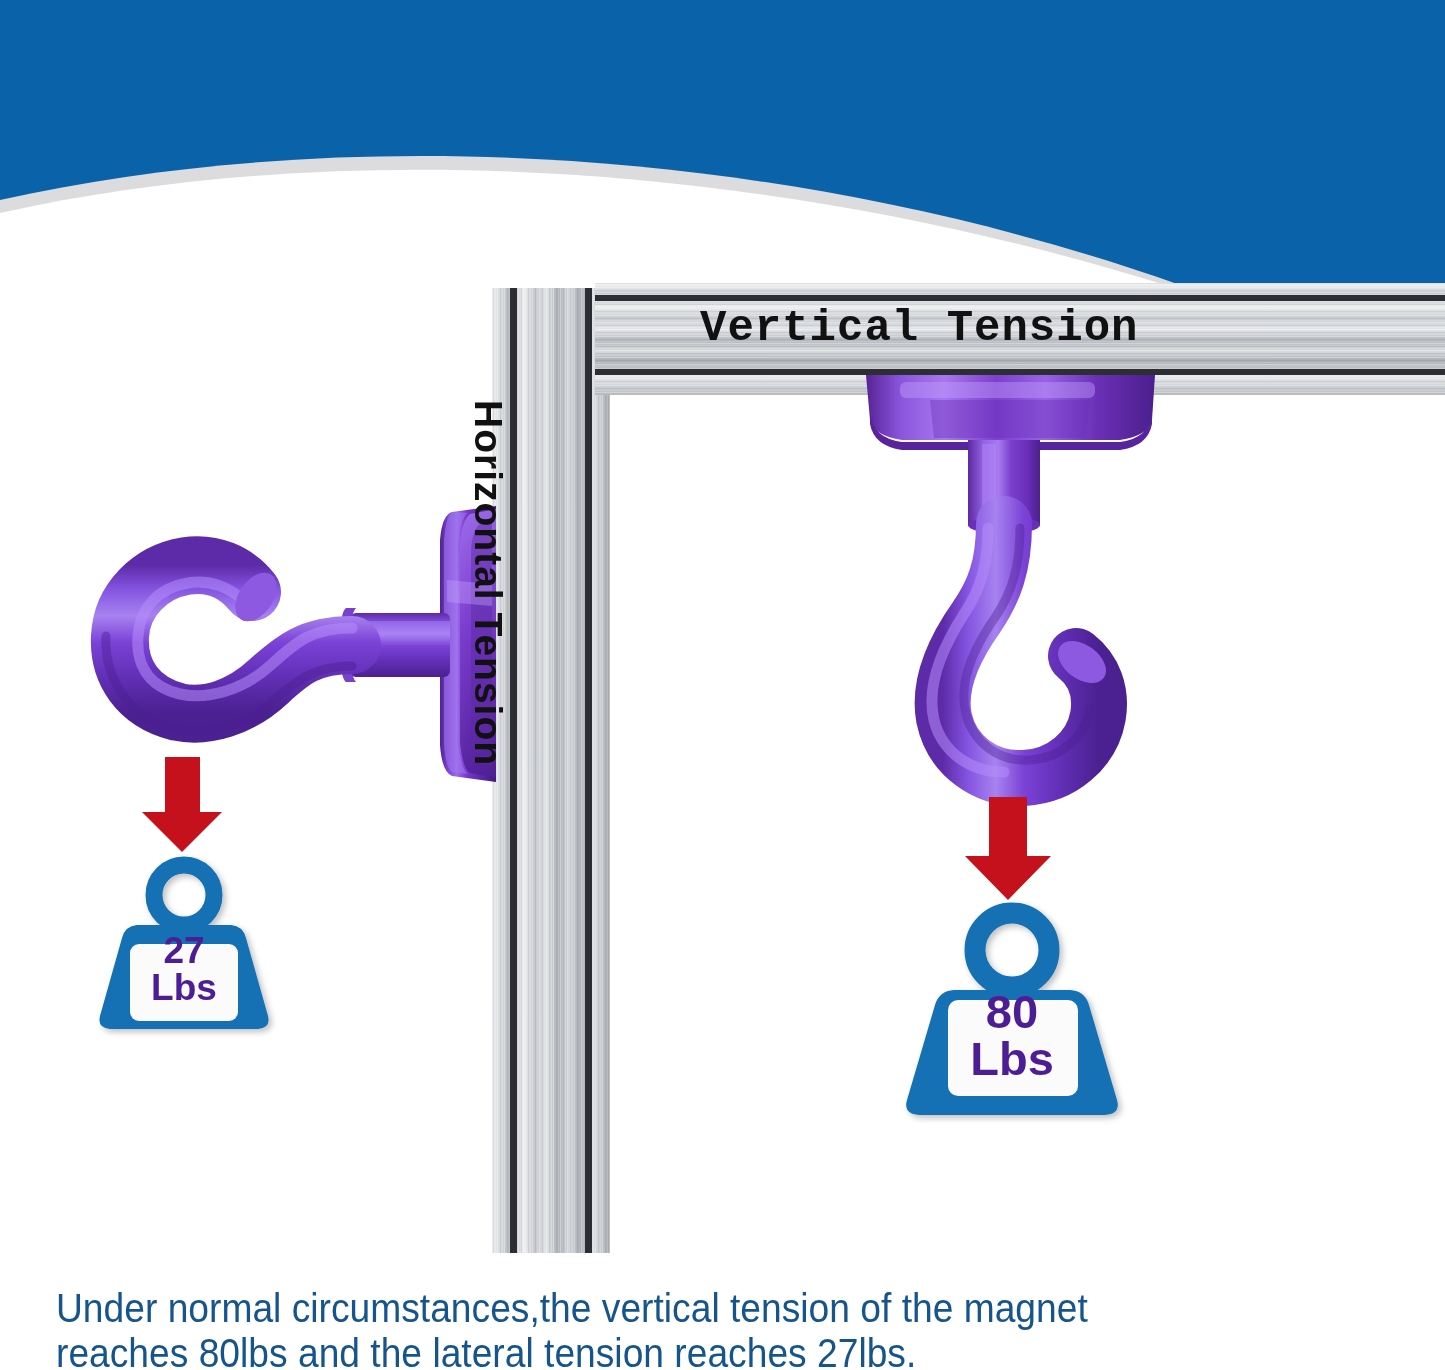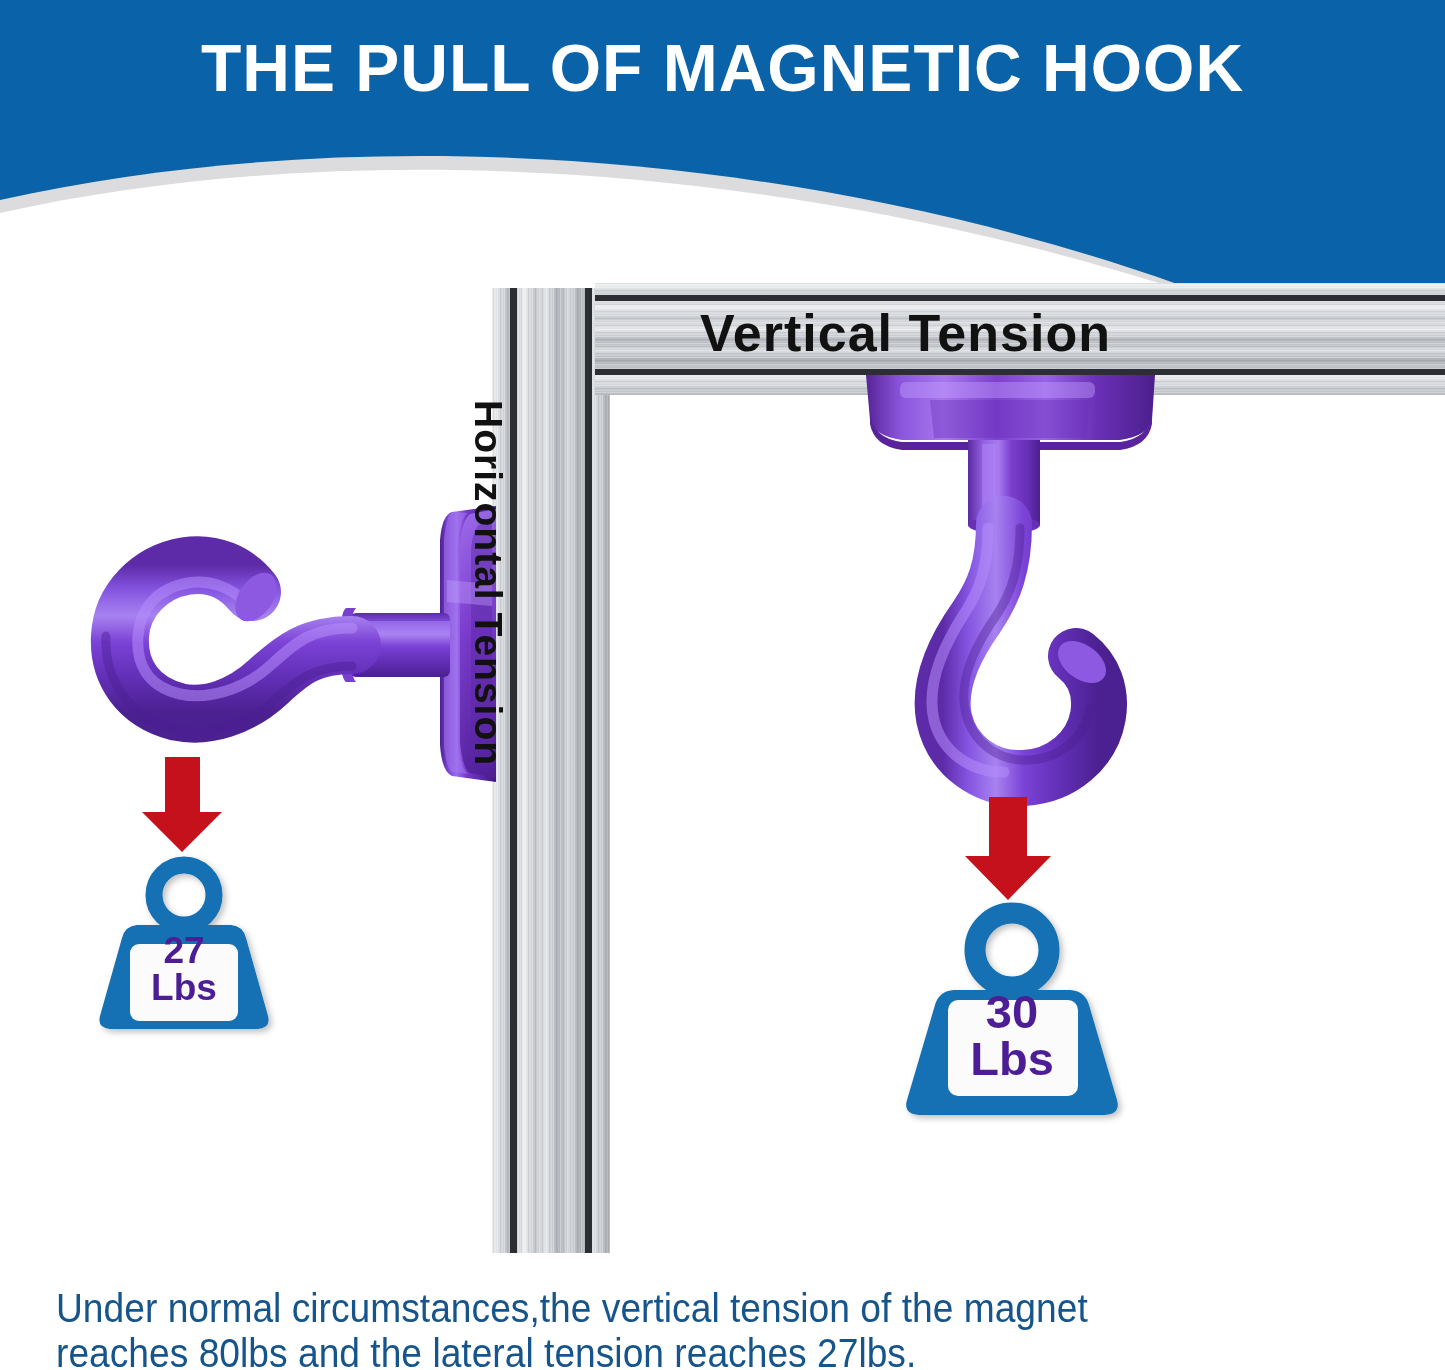--- a/index.html
+++ b/index.html
@@ -17,22 +17,22 @@
     white-space:nowrap;
   }
 
   
   #scene{position:absolute;left:0;top:0;width:1445px;height:1370px;}
   #scene svg{display:block;}
 
   
   #vertical-tension-label{
     position:absolute;left:700px;top:303px;
-    font-size:52px;font-weight:bold;color:#111111;
-    font-family:Liberation Sans, sans-serif;
+    font-size:44px;font-weight:bold;color:#111111;
+    font-family:Liberation Mono, monospace;
     letter-spacing:1px;white-space:nowrap;
   }
   #horizontal-tension-label{
     position:absolute;left:510px;top:400px;
     font-size:39px;font-weight:bold;color:#111111;
     font-family:"Liberation Sans",sans-serif;
     letter-spacing:1px;white-space:nowrap;
     transform-origin:left top;
     transform:rotate(90deg);
   }
@@ -62,21 +62,20 @@
 
   <div id="banner">
     <svg width="1445" height="285" viewBox="0 0 1445 285" xmlns="http://www.w3.org/2000/svg">
 
       <rect x="0" y="0" width="1445" height="285" fill="#0a63a8"></rect>
 
       <path d="M0,200 C 360,120 800,150 1180,285 L0,285 Z" fill="#dcdcde"></path>
 
       <path d="M0,213 C 360,133 790,168 1165,285 L0,285 Z" fill="#ffffff"></path>
     </svg>
-    <div id="title">THE PULL OF MAGNETIC HOOK</div>
   </div>
 
   <div id="scene">
     <svg width="1445" height="1370" viewBox="0 0 1445 1370" xmlns="http://www.w3.org/2000/svg">
       <defs>
 
         <linearGradient id="metalH" x1="0" y1="0" x2="0" y2="1">
           <stop offset="0%" stop-color="#cfd2d6"></stop>
           <stop offset="8%" stop-color="#eceef0"></stop>
           <stop offset="25%" stop-color="#c9ccd1"></stop>
@@ -314,21 +313,21 @@
     </svg>
 
     <div id="vertical-tension-label">Vertical Tension</div>
     <div id="horizontal-tension-label">Horizontal Tension</div>
 
     <div class="weight-text" id="weight-left-text">
       <div>27</div>
       <div>Lbs</div>
     </div>
     <div class="weight-text" id="weight-right-text">
-      <div>30</div>
+      <div>80</div>
       <div>Lbs</div>
     </div>
   </div>
 
   <div id="caption">
     <div>Under normal circumstances,the vertical tension of the magnet</div>
     <div>reaches 80lbs and the lateral tension reaches 27lbs.</div>
   </div>
 
 </div>

